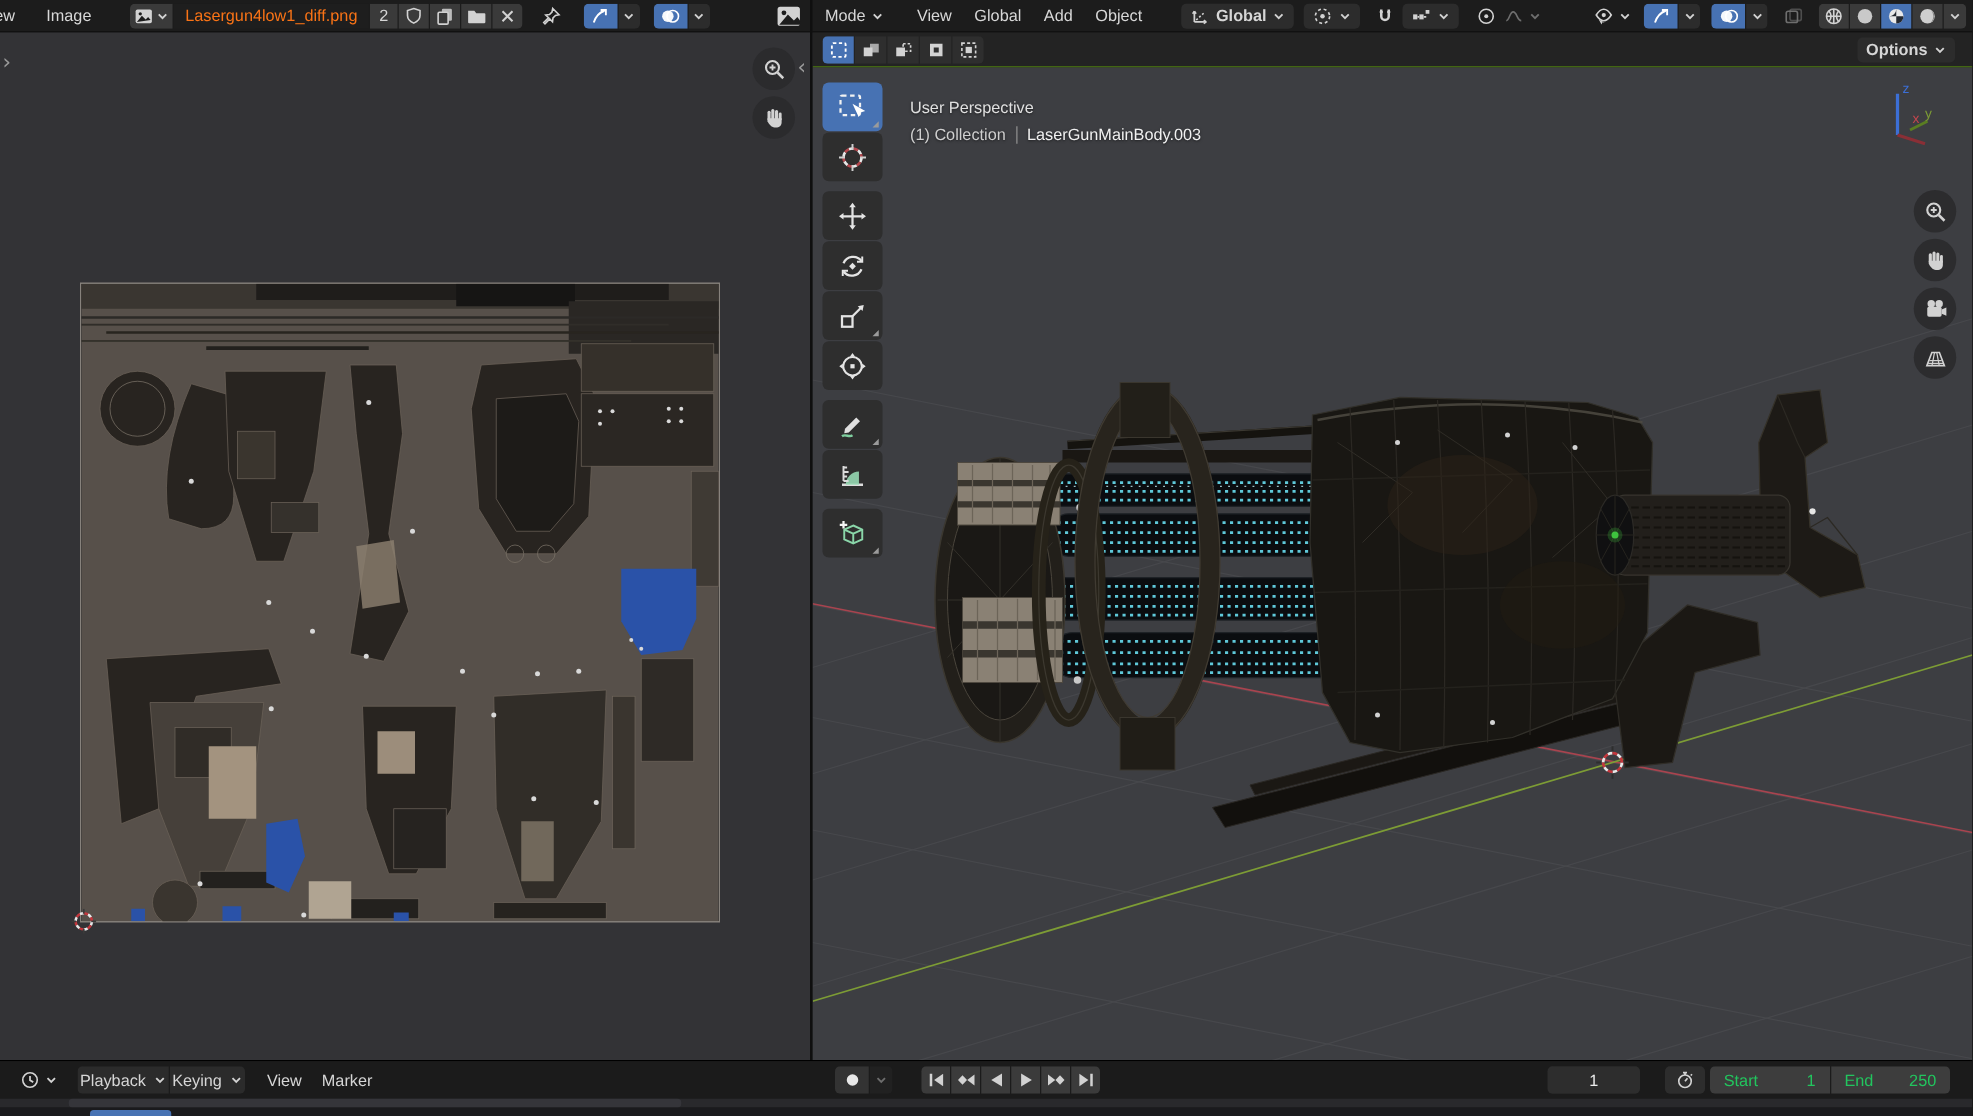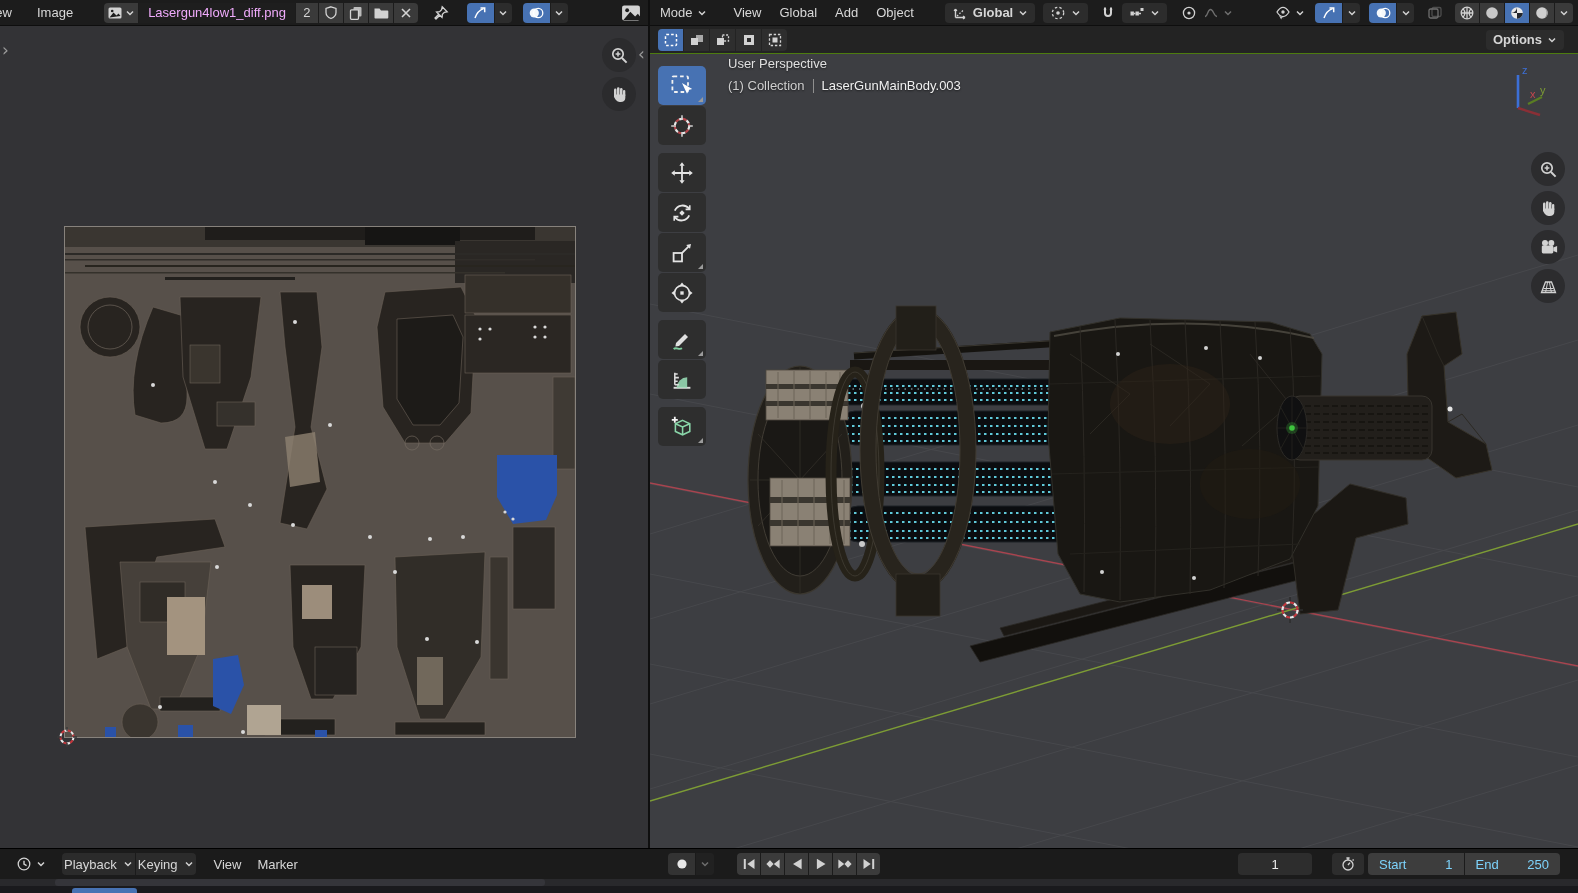--- a/index.html
+++ b/index.html
@@ -12,21 +12,21 @@
              box-sizing:border-box;display:flex;align-items:center;}
   #ie-header{left:0;width:650px;}
   #vp-header{left:650px;width:928px;}
   .menu{padding:0 9px;white-space:nowrap;color:#d8d8d8;}
   .menu-grp{display:flex;align-items:center;gap:4px;padding:0 8px;white-space:nowrap;}
   .clip-box{width:22px;overflow:hidden;flex:none;}
   .clip-box .menu{display:inline-block;margin-left:-16px;padding:0;}
   .seg-group{display:flex;gap:1px;height:20px;border-radius:4px;overflow:hidden;align-items:stretch;}
   .seg{background:#3a3a3a;display:flex;align-items:center;justify-content:center;padding:0 4px;}
   .seg.icon-seg{padding:0 3px;gap:2px;}
-  .seg.name-seg{background:#1e1e1e;padding:0 9px;min-width:124px;color:#f0abfc;}
+  .seg.name-seg{background:#1e1e1e;padding:0 9px;min-width:124px;color:#f97316;}
   .tgl-grp{display:flex;gap:1px;height:20px;border-radius:4px;overflow:hidden;}
   .tgl{width:27px;background:var(--accent);display:grid;place-items:center;color:#fff;}
   .tgl-chev{width:17px;background:#2c2c2c;display:grid;place-items:center;}
   .hbtn{background:#2c2c2c;border-radius:4px;height:20px;display:flex;align-items:center;padding:0 7px;gap:5px;white-space:nowrap;font-weight:bold;}
   .plain-ic{display:grid;place-items:center;padding:0 4px;}
   .dim{opacity:.45;}
   
   #tool-settings{position:absolute;left:650px;top:26px;width:928px;height:28px;background:#232323;
                  border-bottom:1px solid #4d7c0f;box-sizing:border-box;display:flex;align-items:center;}
   .mode-group{display:flex;gap:1px;margin-left:8px;border-radius:4px;overflow:hidden;}
@@ -40,39 +40,39 @@
   .circle-btn{width:34px;height:34px;border-radius:50%;background:rgba(42,42,44,.92);display:grid;place-items:center;color:#d8d8d8;}
   .nav-col{display:flex;flex-direction:column;gap:5px;}
   .edge-chev{color:#9a9a9a;font-size:17px;line-height:1;font-family:"DejaVu Sans",sans-serif;}
   
   #toolbar{position:absolute;left:8px;top:12px;width:48px;display:flex;flex-direction:column;}
   .tbtn{height:39px;margin-bottom:1px;background:rgba(45,45,45,.92);border-radius:5px;display:grid;place-items:center;position:relative;color:#d8d8d8;}
   .tbtn.active{background:var(--accent);}
   .tbtn .corner{position:absolute;right:3px;bottom:3px;width:0;height:0;border-left:5px solid transparent;border-bottom:5px solid #9b9b9b;}
   .tgap{height:7px;}
   
-  #vp-overlay{position:absolute;left:78px;top:2px;text-shadow:0 1px 2px rgba(0,0,0,.55);}
+  #vp-overlay{position:absolute;left:78px;top:24px;text-shadow:0 1px 2px rgba(0,0,0,.55);}
   #vp-overlay .line1{color:#e0e0e0;margin-bottom:7px;}
   #vp-overlay .line2{display:flex;align-items:center;color:#cfcfcf;}
   #vp-overlay .sep{width:1px;height:14px;background:#8f8f8f;margin:0 8px;}
   #vp-overlay .objname{color:#f1f1f1;}
   
   #timeline{position:absolute;left:0;top:849px;width:1578px;height:44px;background:#1b1b1b;}
   #tl-header{position:relative;height:30px;display:flex;align-items:center;}
   .tl-pill{display:flex;gap:1px;height:22px;border-radius:4px;overflow:hidden;}
   .tl-pill .pseg{background:#2b2b2b;display:flex;align-items:center;gap:6px;padding:0 2px;}
   .tl-label{padding:0 8px;}
   .trans-grp{position:absolute;top:4px;display:flex;gap:1px;height:22px;border-radius:4px;overflow:hidden;}
   .trans-btn{width:23px;background:#3b3b3b;display:grid;place-items:center;color:#ececec;}
   .rec-grp{position:absolute;left:668px;top:4px;display:flex;gap:1px;height:22px;border-radius:4px;overflow:hidden;}
   .rec-btn{width:27px;background:#333;display:grid;place-items:center;}
   .rec-chev{width:18px;background:#2a2a2a;display:grid;place-items:center;opacity:.45;}
   .field{position:absolute;top:4px;height:22px;background:#2d2d2d;border-radius:4px;display:flex;align-items:center;justify-content:center;color:#ececec;}
   .se-grp{position:absolute;left:1368px;top:4px;width:192px;height:22px;border-radius:4px;overflow:hidden;display:flex;gap:1px;}
-  .se-seg{background:#3d3d3d;flex:1;display:flex;align-items:center;justify-content:space-between;padding:0 11px;color:#7dd3fc;}
+  .se-seg{background:#3d3d3d;flex:1;display:flex;align-items:center;justify-content:space-between;padding:0 11px;color:#22c55e;}
   #tl-strip{position:absolute;left:0;top:30px;width:100%;height:7px;background:#29292c;}
   #tl-thumb{position:absolute;left:55px;top:0;width:490px;height:7px;background:#35353a;border-radius:3px;}
   #tl-bottom{position:absolute;left:0;top:37px;width:100%;height:7px;background:#1a1a1d;}
   #playhead{position:absolute;left:72px;top:39px;width:65px;height:5px;background:var(--accent);border-radius:3px 3px 0 0;}
   
   .ic{display:inline-block;width:16px;height:16px;color:#d2d2d2;flex:none;}
   .ic svg{width:100%;height:100%;display:block;}
   .ic.chev{width:10px;height:10px;}
   .ic.big{width:22px;height:22px;}
   .ic.tool{width:24px;height:24px;}

